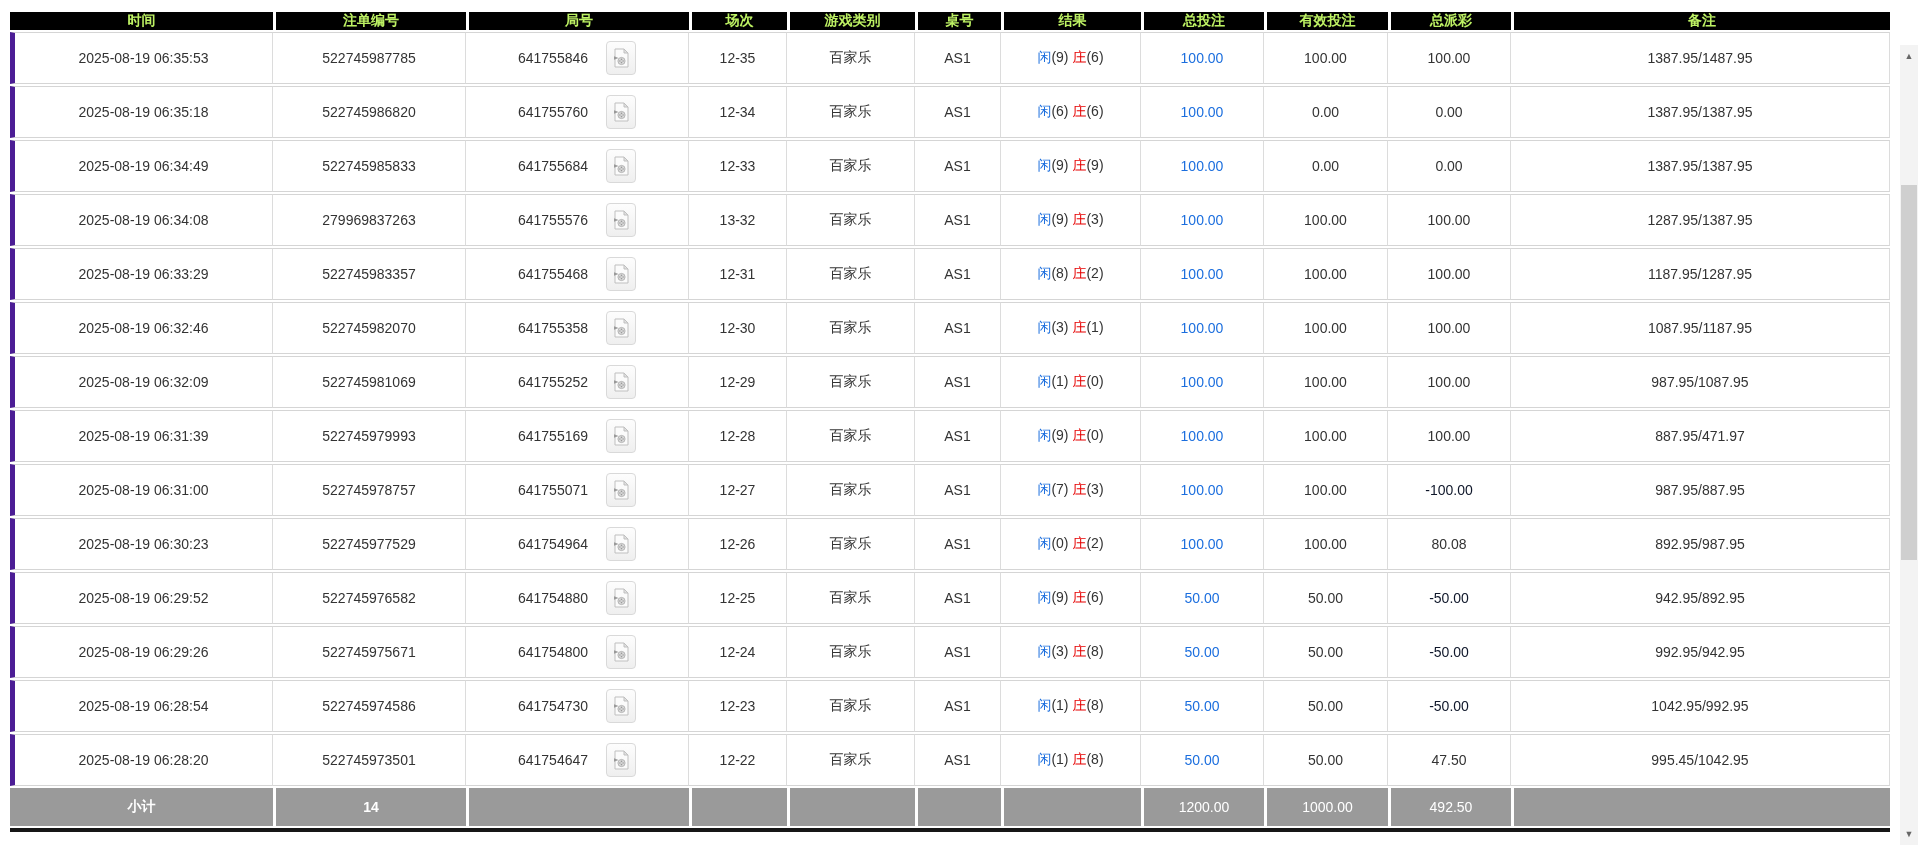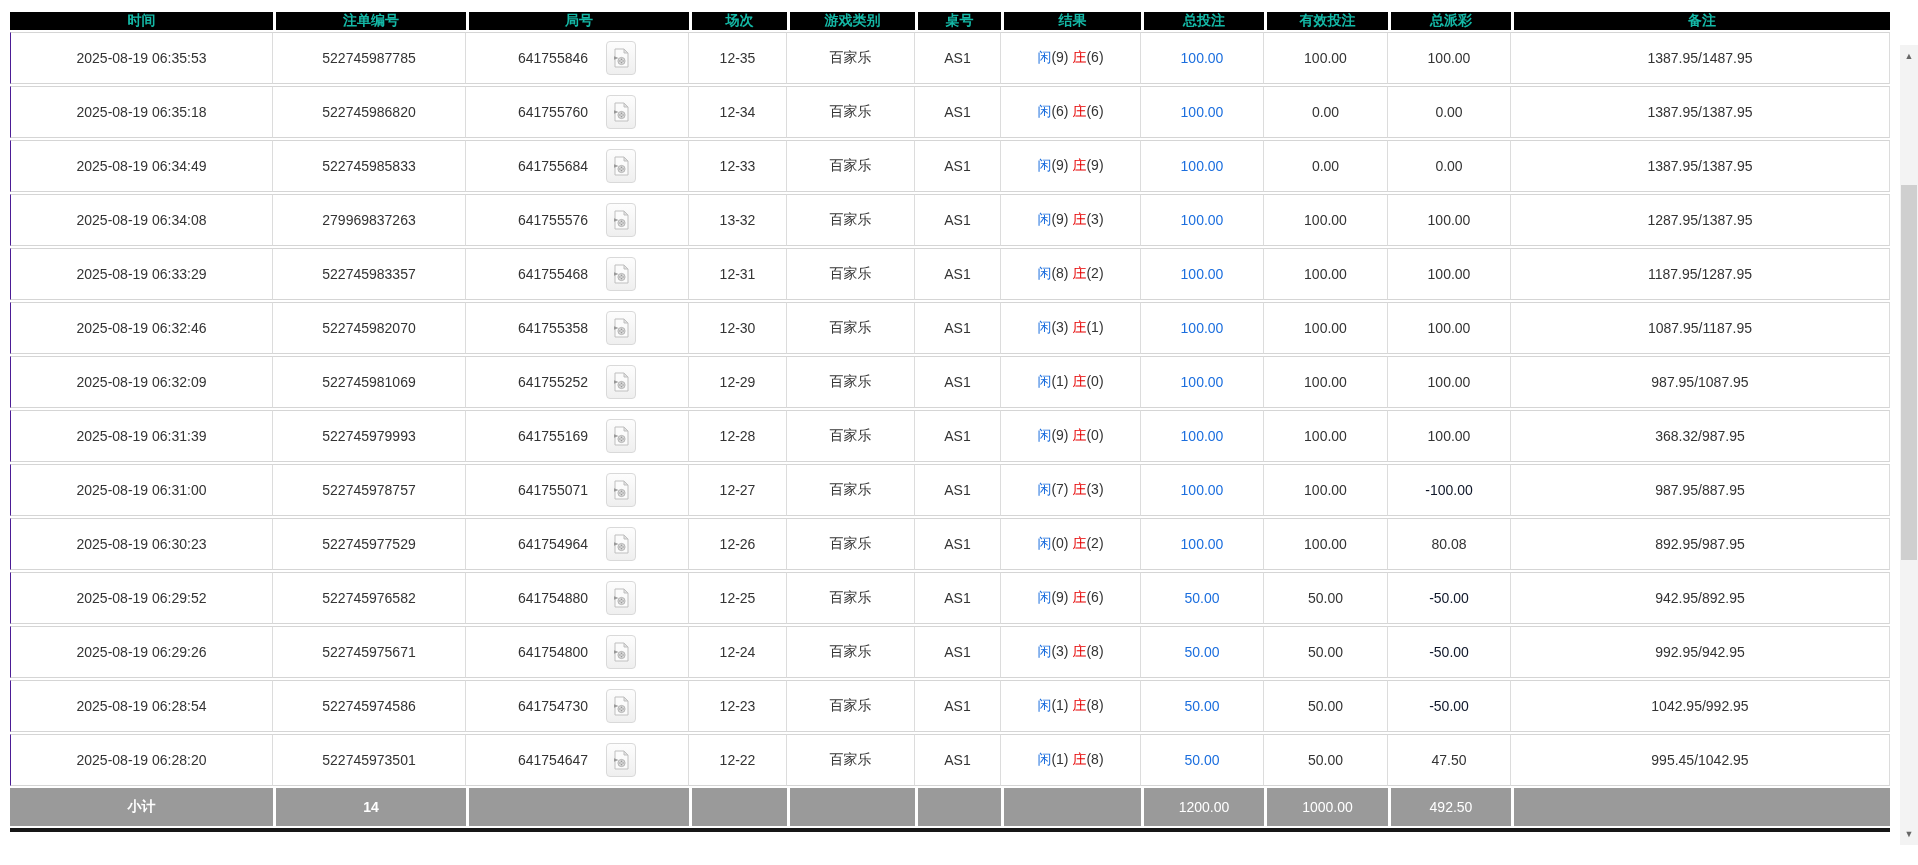--- a/index.html
+++ b/index.html
@@ -5,35 +5,35 @@
   * { box-sizing: border-box; }
   html,body { margin:0; padding:0; background:#fff; }
   body { font-family:"Liberation Sans","DejaVu Sans",sans-serif; }
   .page { position:relative; width:1918px; height:865px; background:#fff; overflow:hidden; }
 
   .table-wrap { position:absolute; top:10px; left:10px; width:1880px; }
 
   table { width:100%; table-layout:fixed; border-collapse:separate; border-spacing:0 2px; }
 
   thead th {
-    background:#000; color:#14b8a6; font-size:14px; font-weight:bold;
+    background:#000; color:#bef264; font-size:14px; font-weight:bold;
     height:17px; padding:0 2px; border-left:3px solid #fff;
     white-space:nowrap; overflow:hidden;
   }
   thead th:first-child { border-left:none; }
 
   tbody td {
     background:#fff; height:52px; padding:0 4px;
     text-align:center; vertical-align:middle;
     font-size:14px; color:#333;
     border-top:1px solid #d5d5d5; border-bottom:1px solid #d5d5d5;
     border-right:1px solid #dcdcdc;
     white-space:nowrap; overflow:hidden;
   }
-  tbody tr td:first-child { border-left:1px solid #4c1d95; }
+  tbody tr td:first-child { border-left:5px solid #4c1d95; }
 
   .bet-link { color:#1b6ede; text-decoration:none; cursor:pointer; }
   .player { color:#1b6ede; }
   .banker { color:#e60000; }
   .neg { color:#0f172a; }
 
   .round-wrap { display:inline-flex; align-items:center; gap:18px; }
   .video-btn {
     display:inline-flex; align-items:center; justify-content:center;
     width:30px; height:34px; border:1px solid #d9d9d9; border-radius:4px;
@@ -381,21 +381,21 @@
             <span class="player">闲</span><span>(9)</span>
             <span class="banker">庄</span><span>(0)</span>
           </td>
           <td>
             <a class="bet-link">100.00</a>
           </td>
           <td>100.00</td>
           <td>
             <span>100.00</span>
           </td>
-          <td>368.32/987.95</td>
+          <td>887.95/471.97</td>
         </tr>
           <tr>
           <td>2025-08-19 06:31:00</td>
           <td>522745978757</td>
           <td>
             <span class="round-wrap">
               <span>641755071</span>
               <span class="video-btn">
                 <svg width="18" height="20" viewBox="0 0 18 20">
                   <path d="M3 1 h9 l4 4 v14 h-13 z" fill="#fbfbfb" stroke="#bfbfbf" stroke-width="1"></path>

